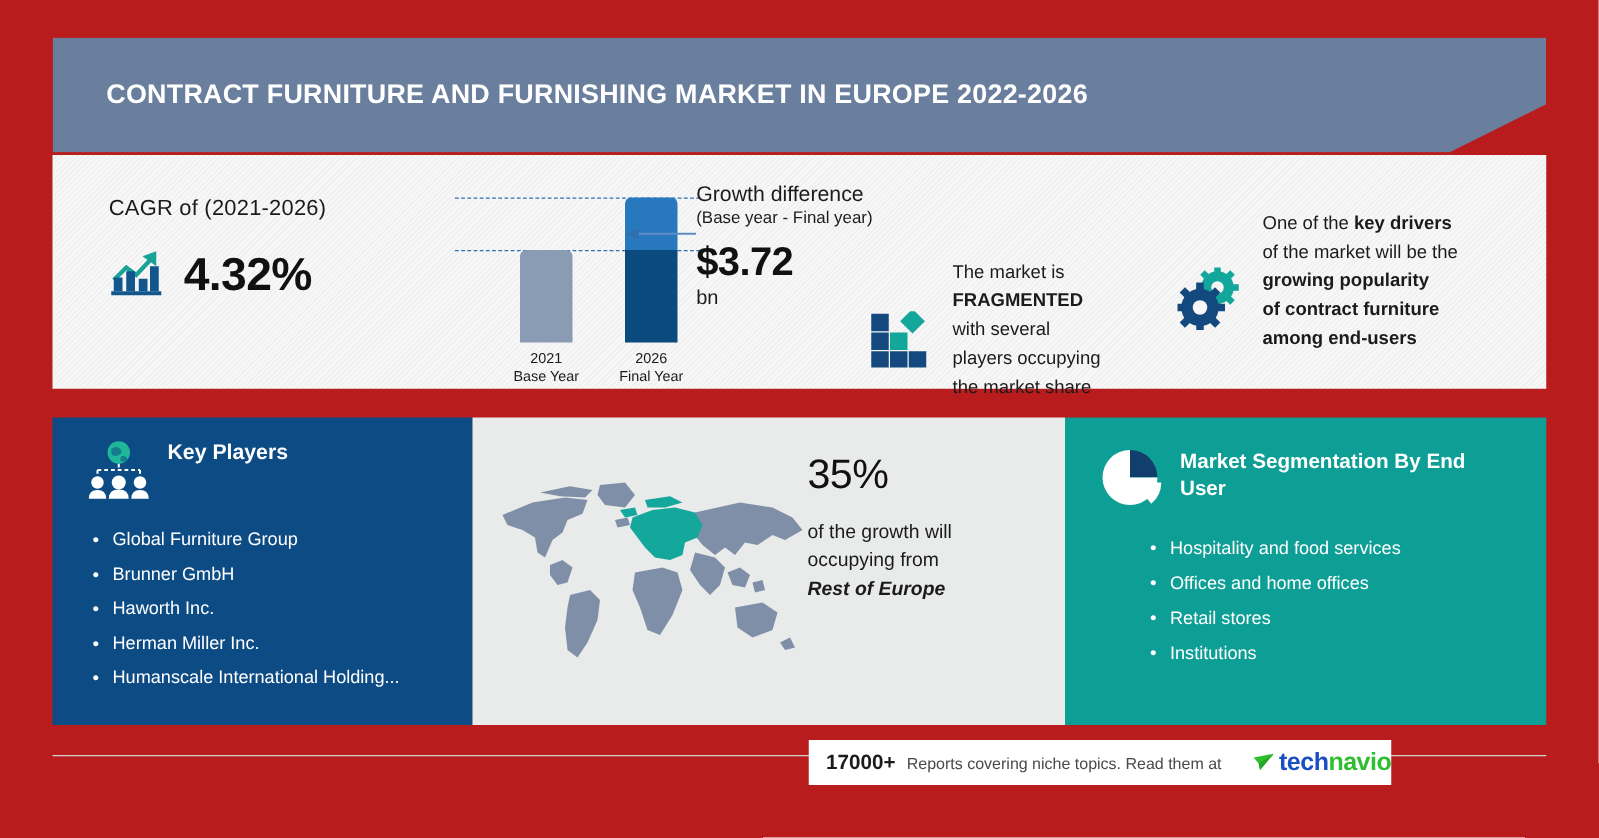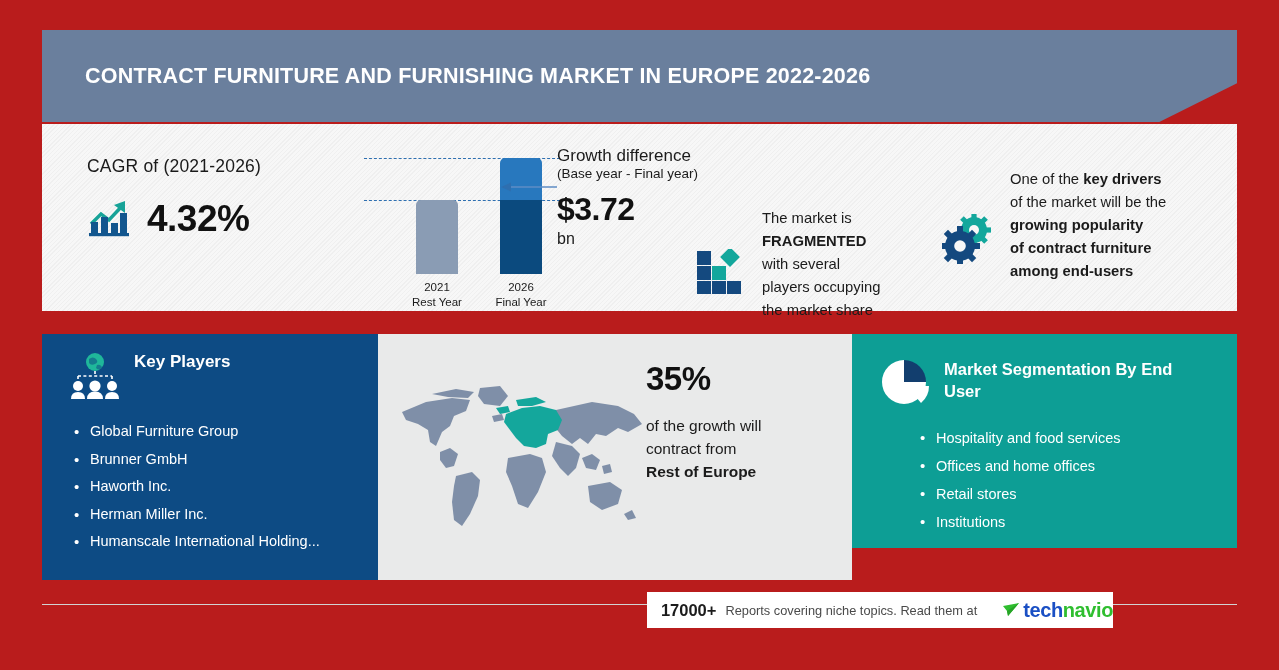--- a/index.html
+++ b/index.html
@@ -120,27 +120,27 @@
     font-size: 15px;
   }
 
   #map-panel {
     position: absolute; left: 336px; top: 0;
     width: 474px; height: 246px;
     background: #e9eaea;
   }
   #map-svg { position: absolute; left: 18px; top: 46px; width: 258px; height: 152px; }
   #map-text { position: absolute; left: 268px; top: 26px; width: 190px; }
-  #map-pct { font-size: 33px; font-weight: bold; color: #111111; letter-spacing: -0.5px; }
+  #map-pct { font-size: 33px; font-weight: normal; color: #111111; letter-spacing: -0.5px; }
   #map-desc { margin-top: 16px; font-size: 15.5px; color: #1b1b1b; line-height: 23px; }
-  #map-desc b { font-weight: bold; }
+  #map-desc b { font-weight: bold; font-style: italic; }
 
   #seg-panel {
     position: absolute; left: 810px; top: 0;
-    width: 385px; height: 214px;
+    width: 385px; height: 246px;
     background: #0d9e95;
   }
   #seg-head { display: flex; align-items: flex-start; gap: 14px; padding: 24px 0 0 28px; }
   #seg-title { color: #ffffff; font-size: 16.5px; font-weight: bold; line-height: 22px; width: 240px; }
   #seg-list { list-style: none; margin-top: 12px; padding-left: 84px; }
   #seg-list li {
     position: relative;
     color: #ffffff;
     font-size: 14.5px;
     line-height: 28px;
@@ -203,21 +203,21 @@
       <div class="guide" style="left:0; top:14px; width:196px;"></div>
       <div class="guide" style="left:0; top:56px; width:196px;"></div>
 
       <div class="bar" style="left:52px; top:56px; width:42px; height:74px; background:#8a9cb4;"></div>
 
       <div class="bar" style="left:136px; top:14px; width:42px; height:42px; background:#2878be;"></div>
       <div style="position:absolute; left:136px; top:56px; width:42px; height:74px; background:#0b4a7e;"></div>
 
       <div class="bar-label" style="left:28px; top:136px;">
         <div>2021</div>
-        <div>Rest Year</div>
+        <div>Base Year</div>
       </div>
       <div class="bar-label" style="left:112px; top:136px;">
         <div>2026</div>
         <div>Final Year</div>
       </div>
     </div>
 
     <div id="growth-callout">
       <svg id="growth-arrow" viewBox="0 0 56 10">
         <line x1="56" y1="5" x2="9" y2="5" stroke="#5e8dc4" stroke-width="1.6"></line>
@@ -350,21 +350,21 @@
         <g fill="#14a79c">
           <path d="M110 34 L126 28 L144 26 L160 30 L166 40 L162 50 L152 54 L150 64 L140 68 L128 66 L120 58 L114 50 L108 42 Z"></path>
           <path d="M100 28 L112 26 L114 32 L104 34 Z"></path>
           <path d="M120 20 L140 17 L150 22 L136 26 L122 26 Z"></path>
         </g>
       </svg>
       <div id="map-text">
         <div id="map-pct">35%</div>
         <div id="map-desc">
           <span>of the growth will</span><br>
-          <span>contract from</span><br>
+          <span>occupying from</span><br>
           <b>Rest of Europe</b>
         </div>
       </div>
     </div>
 
     <div id="seg-panel">
       <div id="seg-head">
         <span>
           <svg width="50" height="50" viewBox="0 0 50 50">
             <path d="M24 24 L24 2 A22 22 0 0 1 46 24 Z" fill="#123e6e"></path>

